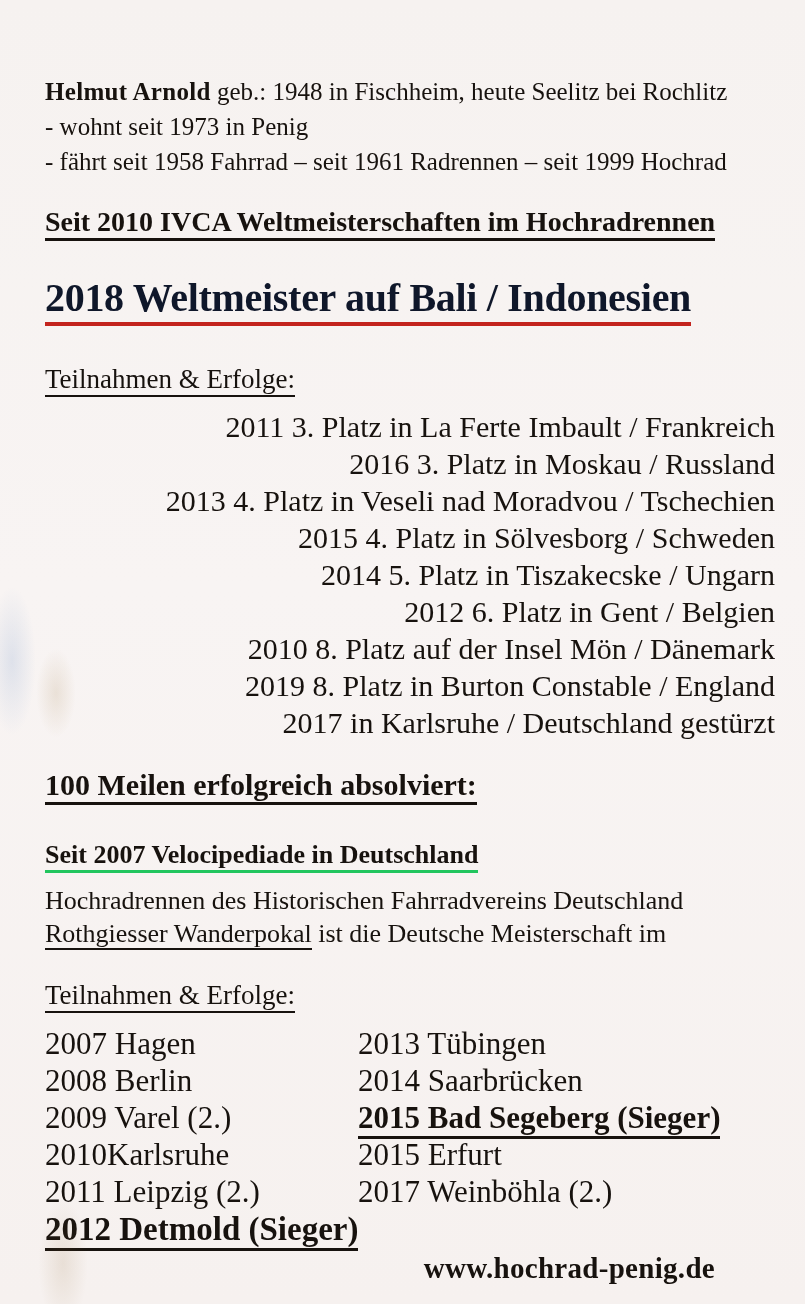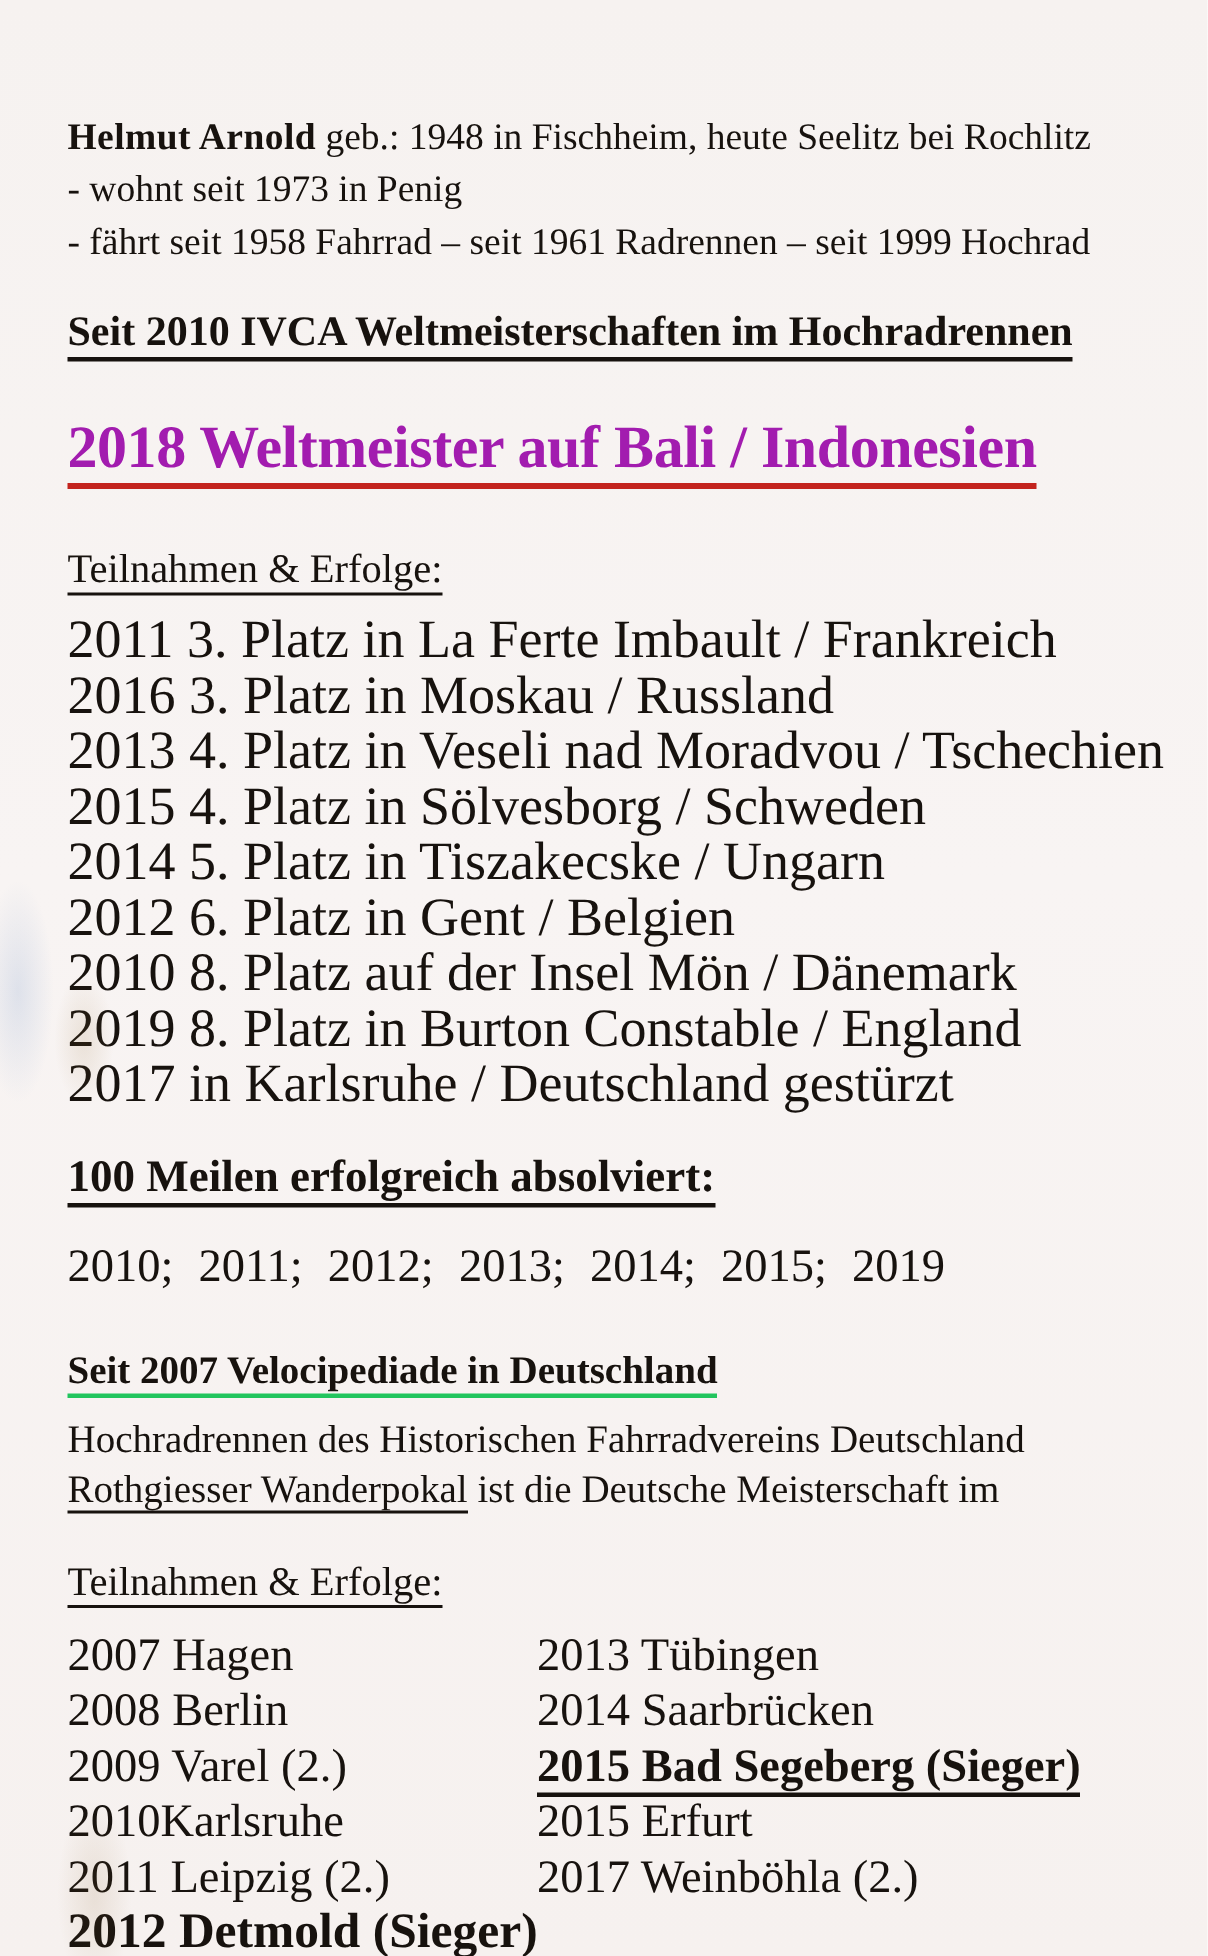--- a/index.html
+++ b/index.html
@@ -43,31 +43,31 @@
 
   .sec-head {
     margin-top: 26px;
     font-size: 28px; font-weight: bold; line-height: 34px;
   }
   .sec-head span, .u-head span { border-bottom: 3px solid #17120e; padding-bottom: 1px; }
 
   .red-title {
     margin-top: 34px;
     font-size: 40px; font-weight: bold; line-height: 50px;
-    color: #a21caf; letter-spacing: -0.3px;
+    color: #0f172a; letter-spacing: -0.3px;
   }
   .red-title span { border-bottom: 4px solid #c3241e; padding-bottom: 2px; }
 
   .sub-head {
     margin-top: 40px;
     font-size: 27px; line-height: 32px;
   }
   .sub-head span { border-bottom: 2px solid #17120e; padding-bottom: 1px; }
 
-  .results { margin-top: 13px; font-size: 36px; }
+  .results { margin-top: 13px; font-size: 30px; text-align: right; }
   .results .row { line-height: 37px; white-space: nowrap; }
 
   .miles-head {
     margin-top: 27px;
     font-size: 30px; font-weight: bold; line-height: 34px;
   }
   .miles-head span { border-bottom: 3px solid #17120e; padding-bottom: 1px; }
 
   .miles-years {
     margin-top: 25px;
@@ -139,21 +139,20 @@
     <div class="row">2015 4. Platz in Sölvesborg / Schweden</div>
     <div class="row">2014 5. Platz in Tiszakecske / Ungarn</div>
     <div class="row">2012 6. Platz in Gent / Belgien</div>
     <div class="row">2010 8. Platz auf der Insel Mön / Dänemark</div>
     <div class="row">2019 8. Platz in Burton Constable / England</div>
     <div class="row">2017 in Karlsruhe / Deutschland gestürzt</div>
   </div>
 
   <div class="miles-head"><span>100 Meilen erfolgreich absolviert:</span></div>
 
-  <div class="miles-years">2010; 2011; 2012; 2013; 2014; 2015; 2019</div>
 
   <div class="velo-head"><span>Seit 2007 Velocipediade in Deutschland</span></div>
 
   <div class="velo-desc">
     <div>Hochradrennen des Historischen Fahrradvereins Deutschland</div>
     <div><span class="pokal">Rothgiesser Wanderpokal</span><span> ist die Deutsche Meisterschaft im</span></div>
   </div>
 
   <div class="sub-head2"><span>Teilnahmen &amp; Erfolge:</span></div>
 

